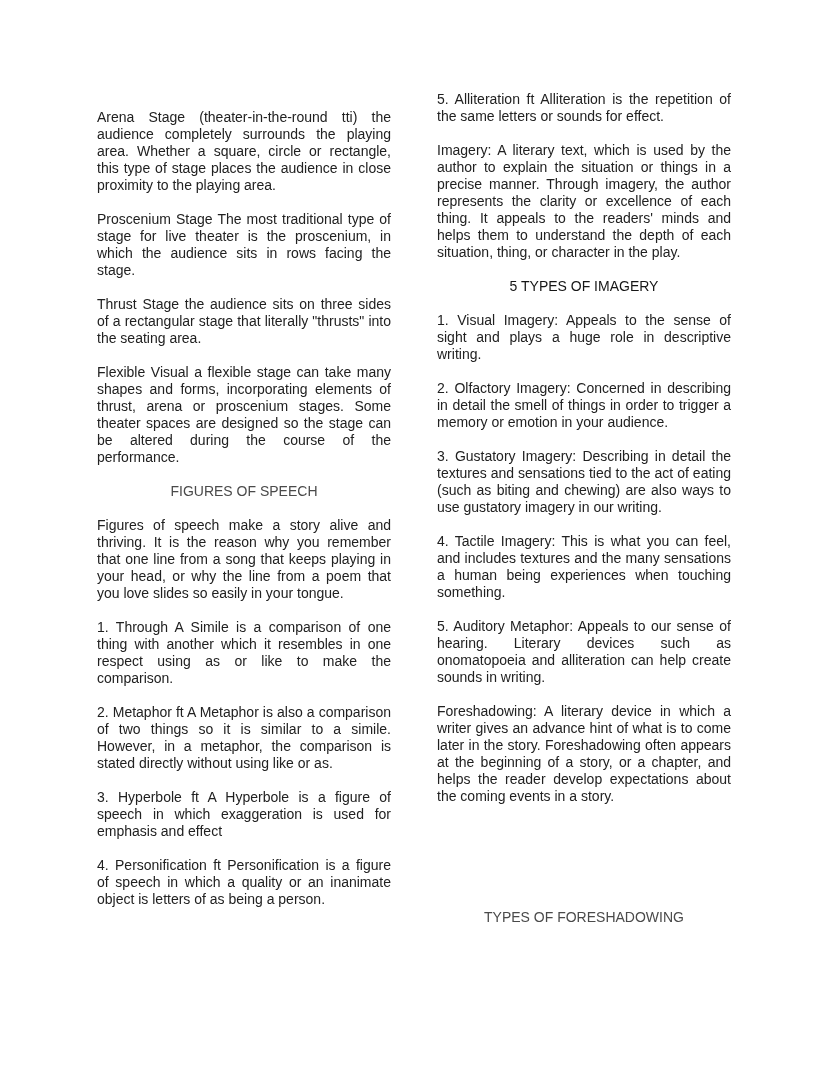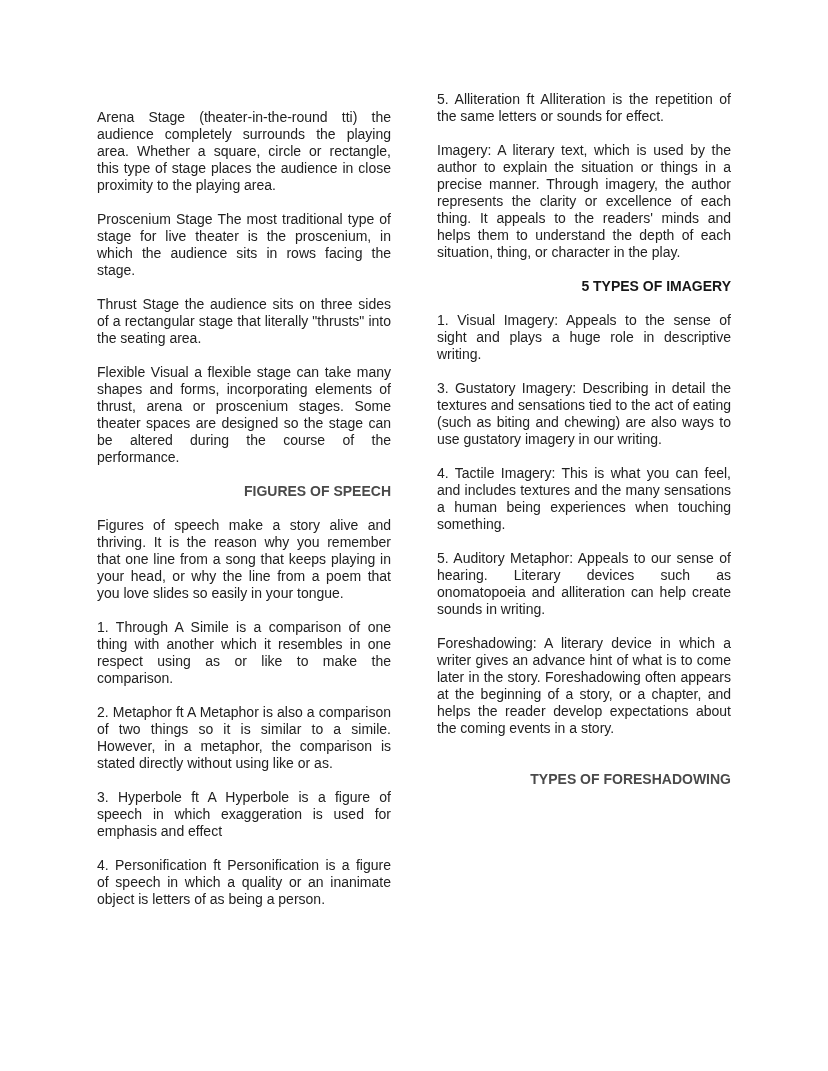--- a/index.html
+++ b/index.html
@@ -35,34 +35,34 @@
     left: 437px;
     top: 91px;
   }
   p.para {
     margin: 0 0 17px 0;
   }
   p.para strong {
     font-weight: normal;
   }
   .heading {
-    font-weight: bold;
+    font-weight: normal;
     font-size: 14px;
     line-height: 17px;
-    text-align: right;
+    text-align: center;
     margin: 13px 0 17px 0;
   }
   .heading-gray {
     color: var(--heading-gray, #4a4a4a);
   }
   .heading-black {
     color: var(--heading-black, #161616);
   }
   .gap-large {
-    margin-top: 34px;
+    margin-top: 104px;
   }
 </style>
 </head>
 <body>
 
 <div class="page">
   <div class="column column-left">
       <p class="para"><strong>Arena Stage (theater-in-the-round tti)</strong><span> the audience completely surrounds the playing area. Whether a square, circle or rectangle, this type of stage places the audience in close proximity to the playing area.</span></p>
       <p class="para"><strong>Proscenium Stage</strong><span> The most traditional type of stage for live theater is the proscenium, in which the audience sits in rows facing the stage.</span></p>
       <p class="para"><strong>Thrust Stage</strong><span> the audience sits on three sides of a rectangular stage that literally "thrusts" into the seating area.</span></p>
@@ -72,19 +72,20 @@
       <p class="para"><span>1. </span><strong>Through</strong><span> A Simile is a comparison of one thing with another which it resembles in one respect using as or like to make the comparison.</span></p>
       <p class="para"><span>2. </span><strong>Metaphor</strong><span> ft A Metaphor is also a comparison of two things so it is similar to a simile. However, in a metaphor, the comparison is stated directly without using like or as.</span></p>
       <p class="para"><span>3. </span><strong>Hyperbole</strong><span> ft A Hyperbole is a figure of speech in which exaggeration is used for emphasis and effect</span></p>
       <p class="para"><span>4. </span><strong>Personification</strong><span> ft Personification is a figure of speech in which a quality or an inanimate object is letters of as being a person.</span></p>
     </div>
   <div class="column column-right">
       <p class="para"><span>5. </span><strong>Alliteration</strong><span> ft Alliteration is the repetition of the same letters or sounds for effect.</span></p>
       <p class="para"><span>Imagery: A literary text, which is used by the author to explain the situation or things in a precise manner. Through imagery, the author represents the clarity or excellence of each thing. It appeals to the readers' minds and helps them to understand the depth of each situation, thing, or character in the play.</span></p>
       <div class="heading heading-black">5 TYPES OF IMAGERY</div>
       <p class="para"><span>1. </span><strong>Visual Imagery</strong><span>: Appeals to the sense of sight and plays a huge role in descriptive writing.</span></p>
+      <p class="para"><span>2. </span><strong>Olfactory Imagery</strong><span>: Concerned in describing in detail the smell of things in order to trigger a memory or emotion in your audience.</span></p>
       <p class="para"><span>3. </span><strong>Gustatory Imagery</strong><span>: Describing in detail the textures and sensations tied to the act of eating (such as biting and chewing) are also ways to use gustatory imagery in our writing.</span></p>
       <p class="para"><span>4. </span><strong>Tactile Imagery</strong><span>: This is what you can feel, and includes textures and the many sensations a human being experiences when touching something.</span></p>
       <p class="para"><span>5. </span><strong>Auditory Metaphor</strong><span>: Appeals to our sense of hearing. Literary devices such as onomatopoeia and alliteration can help create sounds in writing.</span></p>
       <p class="para"><strong>Foreshadowing</strong><span>: A literary device in which a writer gives an advance hint of what is to come later in the story. Foreshadowing often appears at the beginning of a story, or a chapter, and helps the reader develop expectations about the coming events in a story.</span></p>
       <div class="heading heading-gray gap-large">TYPES OF FORESHADOWING</div>
     </div>
 </div>
 
 </body></html>

